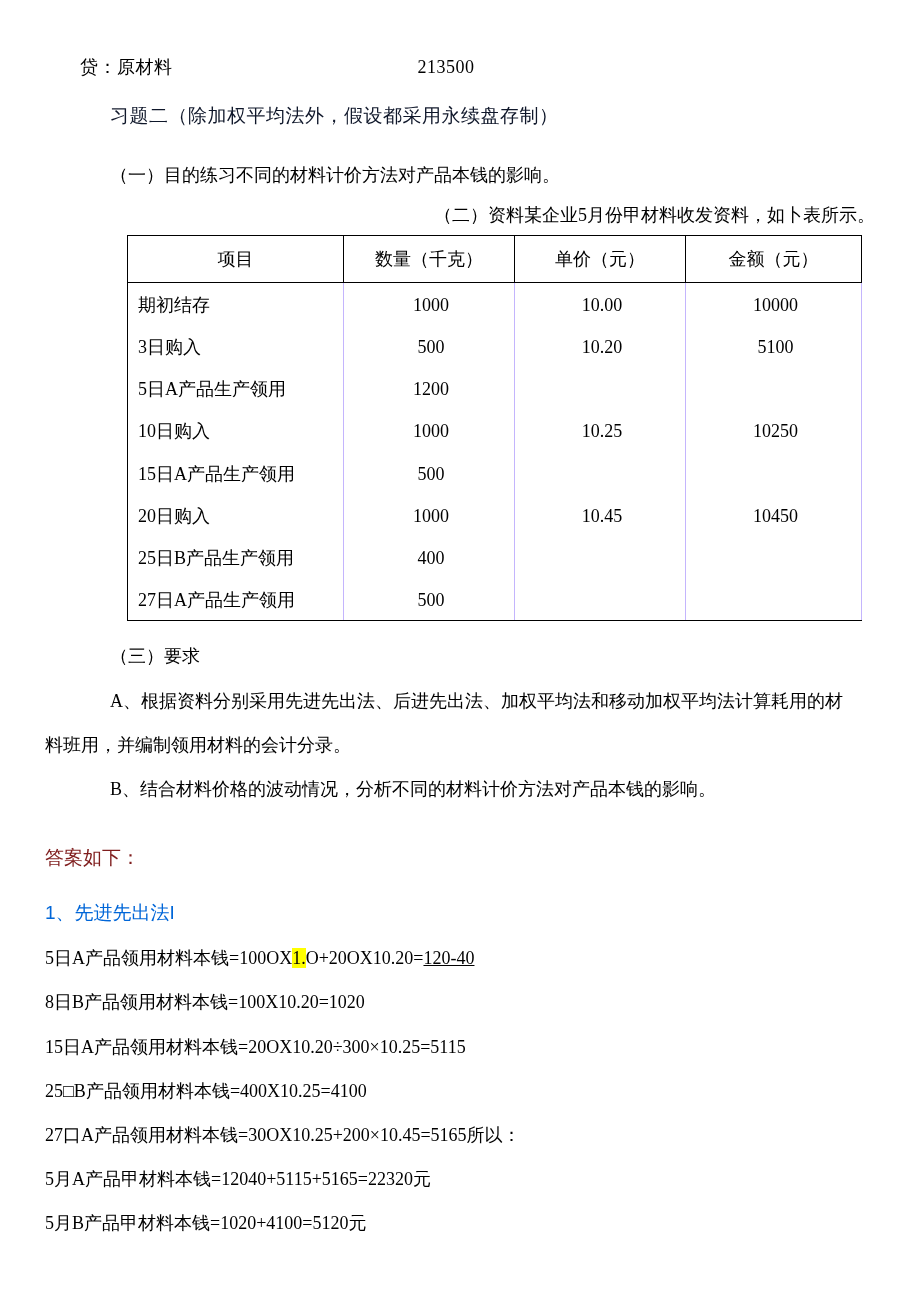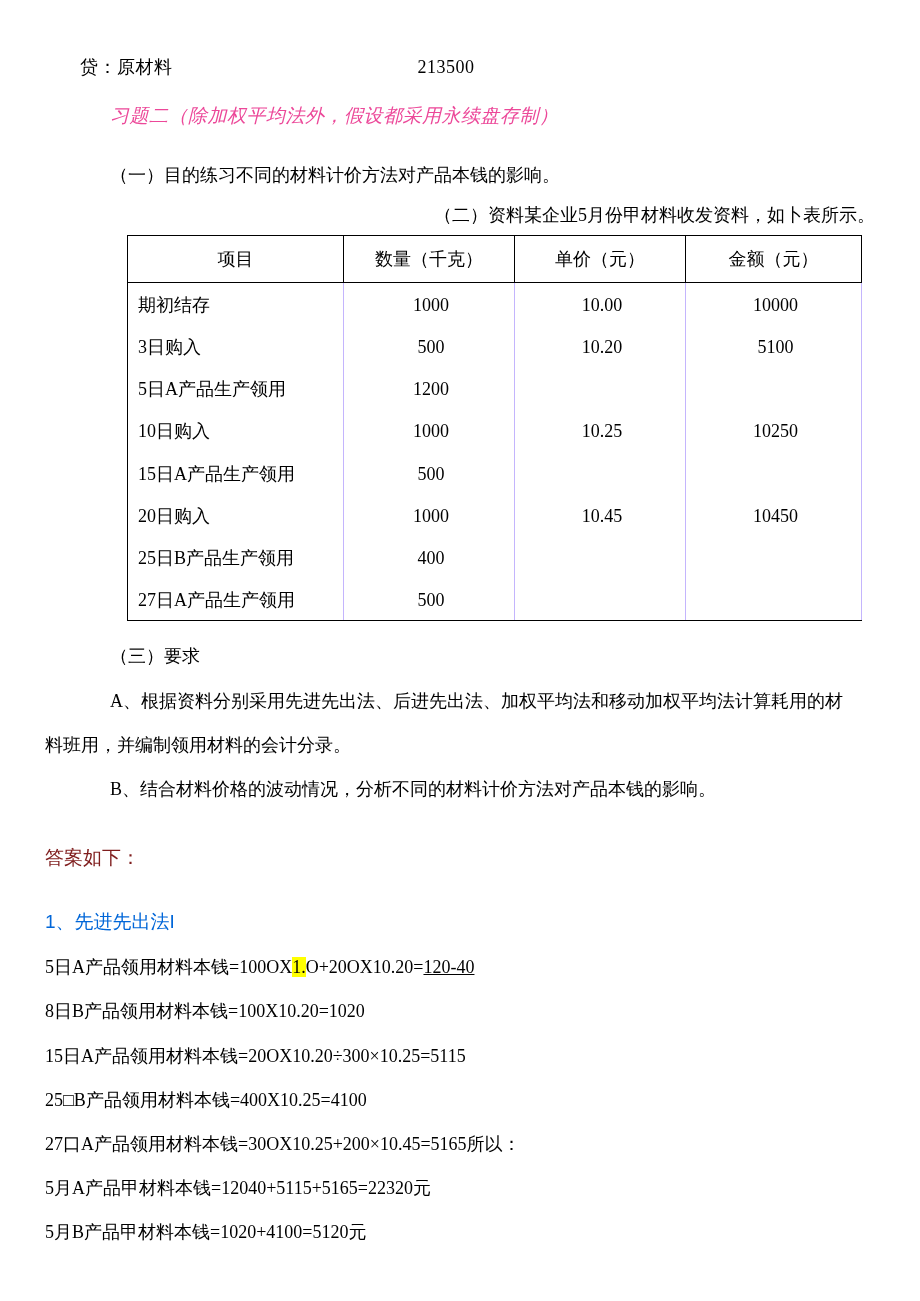--- a/index.html
+++ b/index.html
@@ -15,27 +15,26 @@
     }
     .line-1 {
       padding-left: 35px;
       letter-spacing: 0.5px;
     }
     .line-1 .gap {
       display: inline-block;
       width: 235px;
     }
     .red-title {
-      color: #ec4899;
+      color: #0f172a;
       font-family: "Microsoft YaHei", "SimHei", sans-serif;
       font-size: 19px;
       padding-left: 65px;
       margin-top: 14px;
       letter-spacing: 0.5px;
-      font-style: italic;
     }
     .para-indent {
       padding-left: 65px;
       margin-top: 24px;
     }
     .para-no-indent {
       margin-top: 6px;
       text-align: right;
     }
     table {
@@ -86,21 +85,21 @@
     .answer-title {
       color: #7f1d1d;
       font-family: "Microsoft YaHei", "SimHei", sans-serif;
       font-size: 19px;
       margin-top: 34px;
     }
     .method-title {
       color: #0066d8;
       font-family: "Microsoft YaHei", "SimHei", sans-serif;
       font-size: 19px;
-      margin-top: 28px;
+      margin-top: 19px;
     }
     .calc-line {
       font-family: Liberation Serif, serif;
       font-size: 18px;
       margin-top: 10px;
     }
     .highlight {
       background-color: #ffff00;
     }
     .underline-result {

